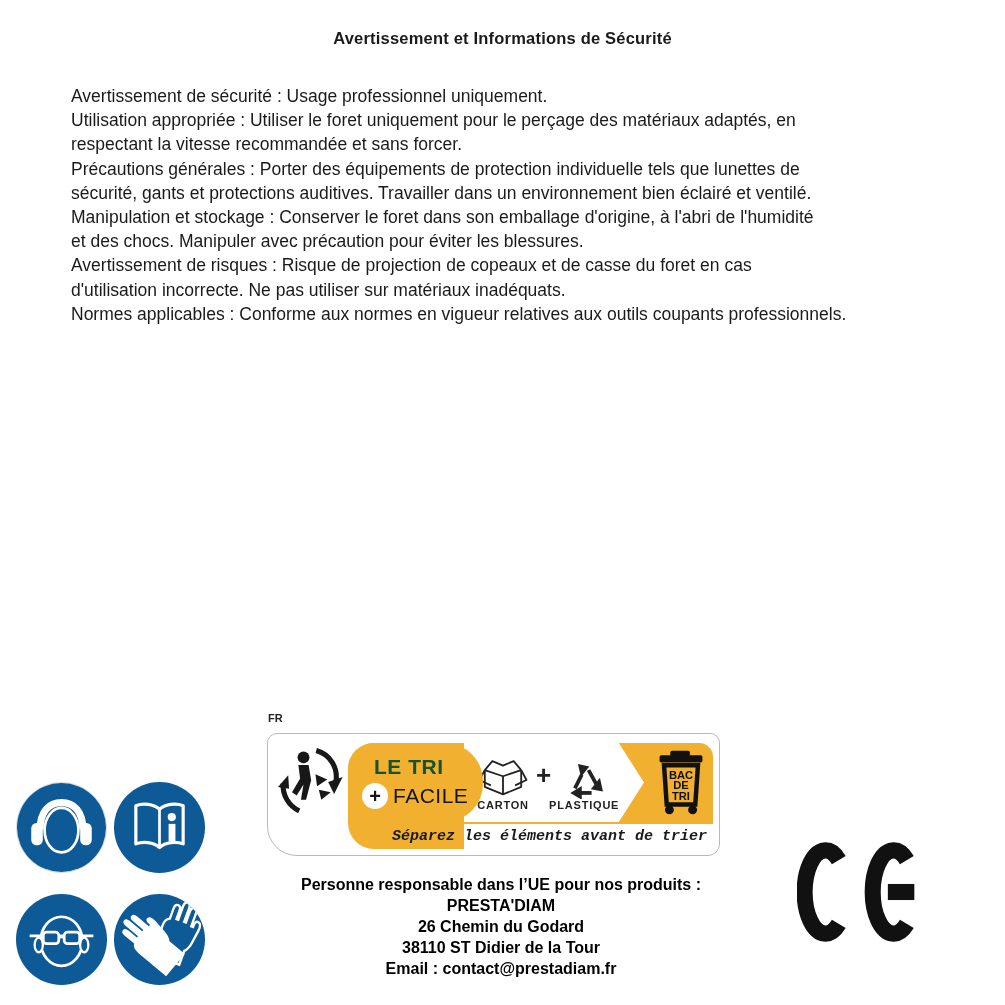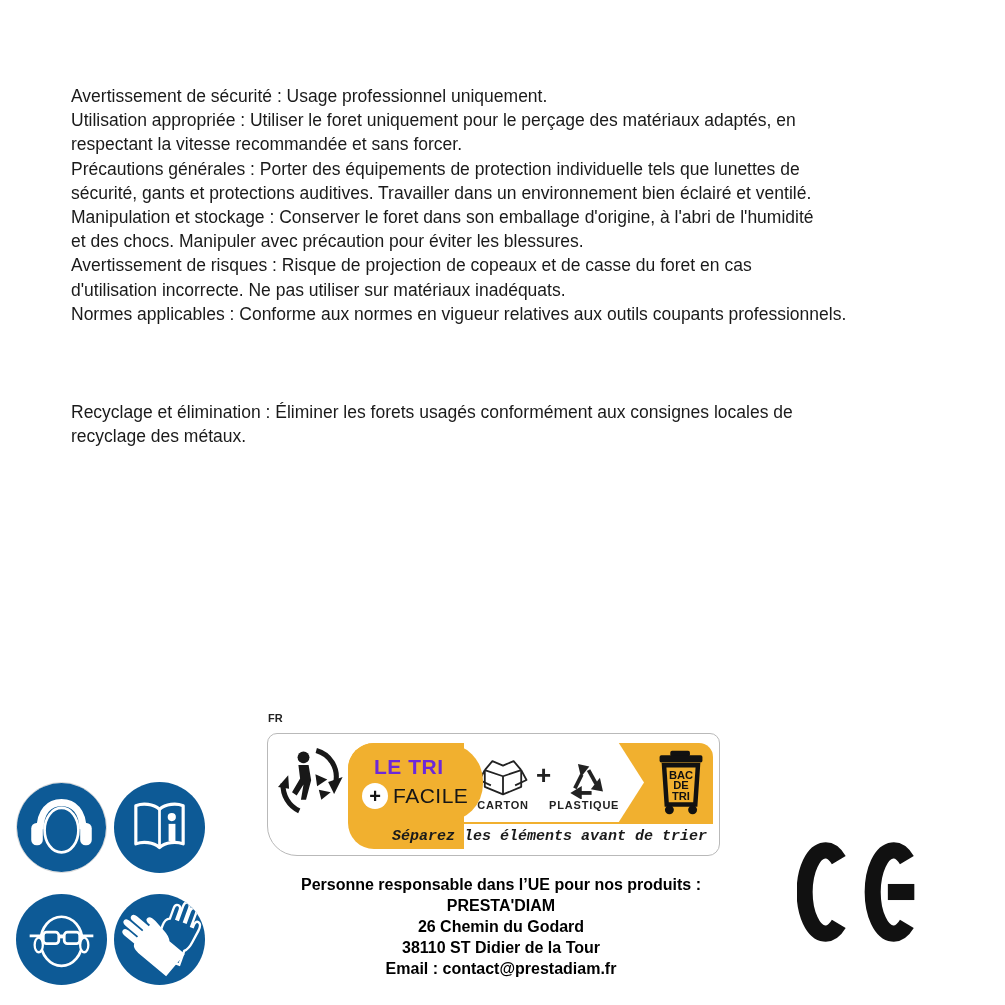--- a/index.html
+++ b/index.html
@@ -20,21 +20,21 @@
   .yellow-base{position:absolute;left:80px;top:9px;width:365px;height:106px;
                background:#F1B02F;border-radius:26px 14px 14px 26px;}
   .chevron{position:absolute;left:196px;top:9px;width:180px;height:79px;background:#ffffff;
            clip-path:polygon(0 0,86% 0,100% 50%,86% 100%,0 100%);
            display:flex;align-items:center;justify-content:flex-start;padding-left:8px;box-sizing:border-box;}
   .mat{display:flex;flex-direction:column;align-items:center;width:62px;}
   .mat-label{font-size:11px;font-weight:bold;letter-spacing:.8px;color:#222;margin-top:0;}
   .joiner{font-size:26px;font-weight:bold;color:#222;margin:0 2px 14px 2px;}
   .letri{position:absolute;left:80px;top:9px;width:135px;height:79px;background:#F1B02F;
          border-radius:26px 38px 38px 26px;z-index:2;}
-  .letri-l1{position:absolute;left:26px;top:12px;font-size:21px;font-weight:bold;color:#6d28d9;letter-spacing:.5px;}
+  .letri-l1{position:absolute;left:26px;top:12px;font-size:21px;font-weight:bold;color:#14532d;letter-spacing:.5px;}
   .letri-row{position:absolute;left:14px;top:40px;display:flex;align-items:center;}
   .plus-badge{width:26px;height:26px;border-radius:50%;background:#fff;color:#161616;
               font-size:20px;font-weight:bold;display:flex;align-items:center;justify-content:center;margin-right:5px;}
   .letri-l2{font-size:21px;font-weight:normal;color:#161616;letter-spacing:.5px;}
   .caption-band{position:absolute;left:196px;top:90px;width:249px;height:25px;background:#fff;
                 display:flex;align-items:center;justify-content:flex-end;z-index:3;}
   .caption{font-size:15px;font-weight:bold;font-style:italic;color:#1a1a1a;padding-right:6px;white-space:nowrap;font-family:Liberation Mono, monospace;}
   .triman{position:absolute;left:10px;top:11px;z-index:2;}
   .bin{position:absolute;left:388px;top:12px;z-index:2;}
 
@@ -51,33 +51,32 @@
         font-size:16px;font-weight:bold;line-height:21px;color:#000000;}
 
   
   .ce{position:absolute;left:797px;top:840px;}
 </style>
 </head>
 <body>
 
 <div class="page">
 
+  <div class="title">Avertissement et Informations de Sécurité</div>
 
   <div class="body-text body-main">Avertissement de sécurité : Usage professionnel uniquement.
 Utilisation appropriée : Utiliser le foret uniquement pour le perçage des matériaux adaptés, en
 respectant la vitesse recommandée et sans forcer.
 Précautions générales : Porter des équipements de protection individuelle tels que lunettes de
 sécurité, gants et protections auditives. Travailler dans un environnement bien éclairé et ventilé.
 Manipulation et stockage : Conserver le foret dans son emballage d'origine, à l'abri de l'humidité
 et des chocs. Manipuler avec précaution pour éviter les blessures.
 Avertissement de risques : Risque de projection de copeaux et de casse du foret en cas
 d'utilisation incorrecte. Ne pas utiliser sur matériaux inadéquats.
 Normes applicables : Conforme aux normes en vigueur relatives aux outils coupants professionnels.</div>
-  <div class="body-text body-recycle">Recyclage et élimination : Éliminer les forets usagés conformément aux consignes locales de
-recyclage des métaux.</div>
 
   <div class="fr-tag">FR</div>
 
   <div class="tri-box">
     <div class="tri-inner">
 
       <div class="yellow-base"></div>
 
       <svg class="triman" width="68" height="74" viewBox="0 0 80 84">
         <g fill="#181818">

